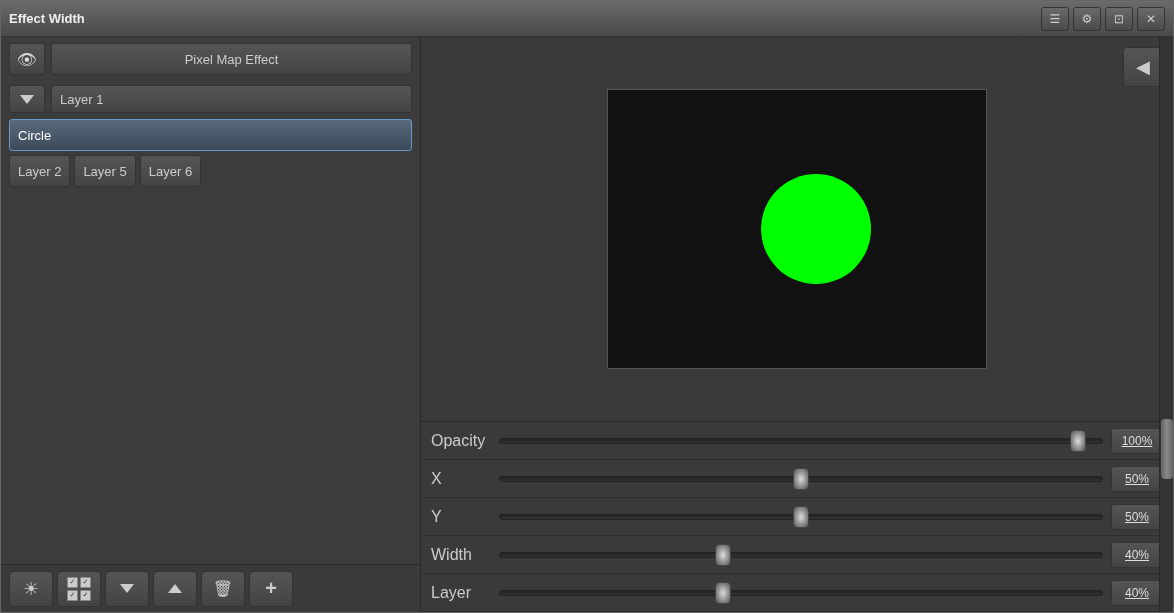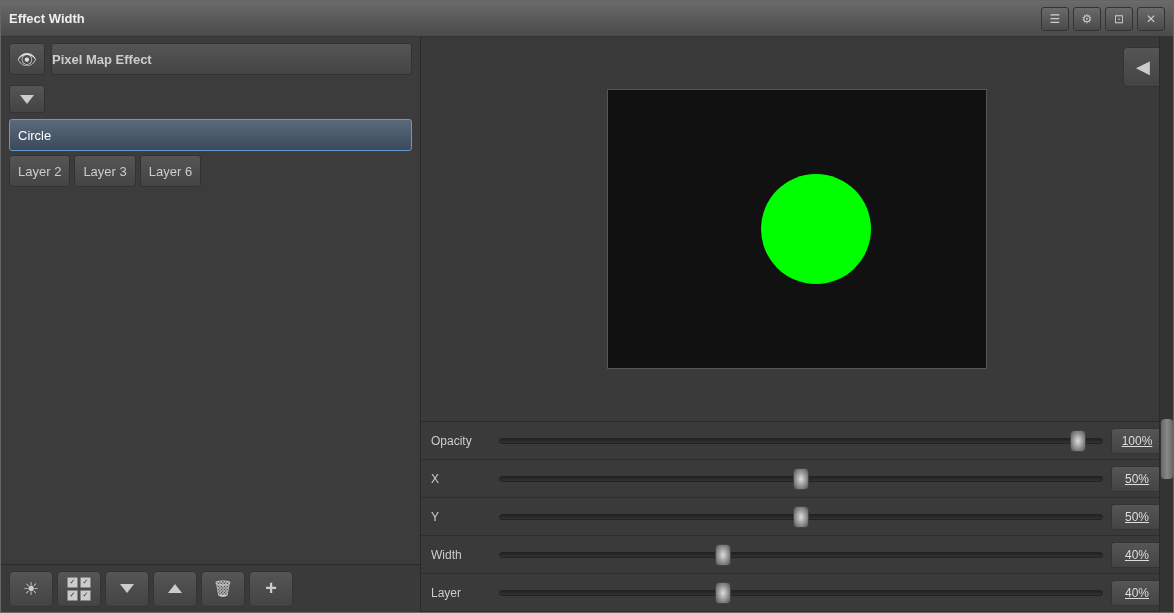--- a/index.html
+++ b/index.html
@@ -95,23 +95,23 @@
     }
 
     .effect-name-btn {
       flex: 1;
       height: 32px;
       background: linear-gradient(to bottom, #555, #444);
       border: 1px solid #333;
       border-radius: 3px;
       display: flex;
       align-items: center;
-      cursor: pointer;
-      color: #ccc;
-      font-weight: bold;
+      justify-content: center;
+      cursor: pointer;
+      color: #ccc;
     }
 
     .layer-header {
       display: flex;
       align-items: center;
       padding: 4px 8px;
       gap: 6px;
       flex-shrink: 0;
     }
 
@@ -259,21 +259,21 @@
       display: flex;
       align-items: center;
       height: 38px;
       padding: 0 10px;
       border-bottom: 1px solid #2e2e2e;
     }
 
     .slider-label {
       width: 60px;
       color: #ccc;
-      font-size: 12px;
+      font-size: 16px;
       flex-shrink: 0;
     }
 
     .slider-track-container {
       flex: 1;
       height: 18px;
       position: relative;
       display: flex;
       align-items: center;
       margin: 0 8px;
@@ -399,34 +399,37 @@
         </div>
         <div class="effect-name-btn">
           <span>Pixel Map Effect</span>
         </div>
       </div>
 
       <div class="layer-header">
         <div class="dropdown-btn">
           <div class="tri-down"></div>
         </div>
+        <div class="layer1-label">
+          <span>Layer 1</span>
+        </div>
       </div>
 
       <div style="padding: 2px 8px 0 8px;">
         <div class="layer-item selected">
           <span>Circle</span>
         </div>
       </div>
 
       <div class="layers-list">
         <div class="layer-item">
           <span>Layer 2</span>
         </div>
         <div class="layer-item">
-          <span>Layer 3</span>
+          <span>Layer 5</span>
         </div>
         <div class="layer-item">
           <span>Layer 6</span>
         </div>
       </div>
 
       <div class="bottom-toolbar">
         <div class="toolbar-btn">
           <span style="font-size:18px;">☀</span>
         </div>

